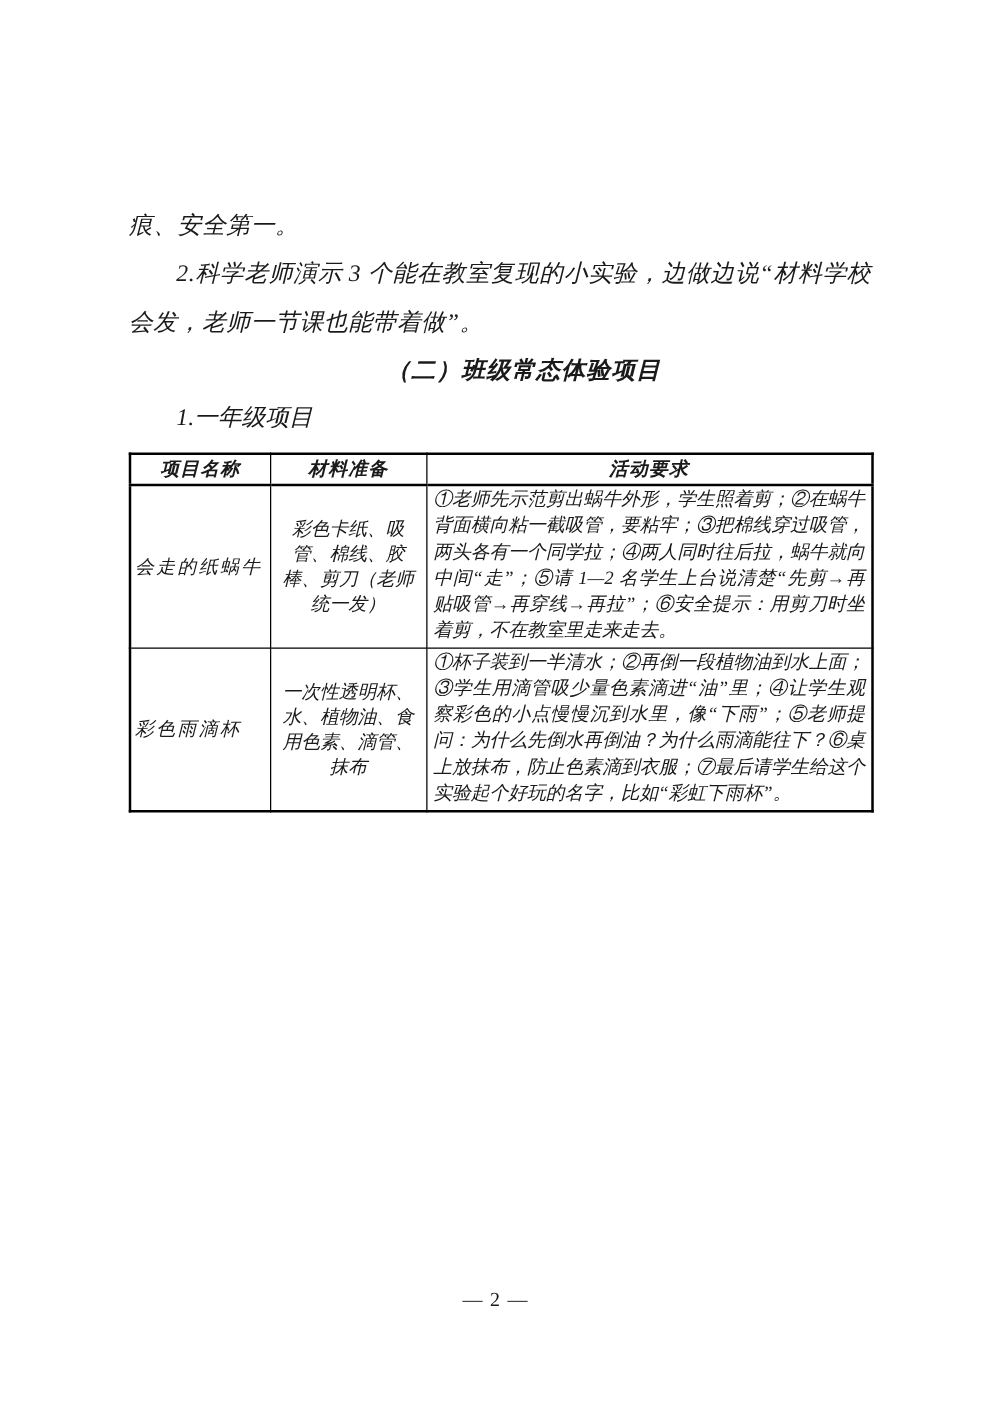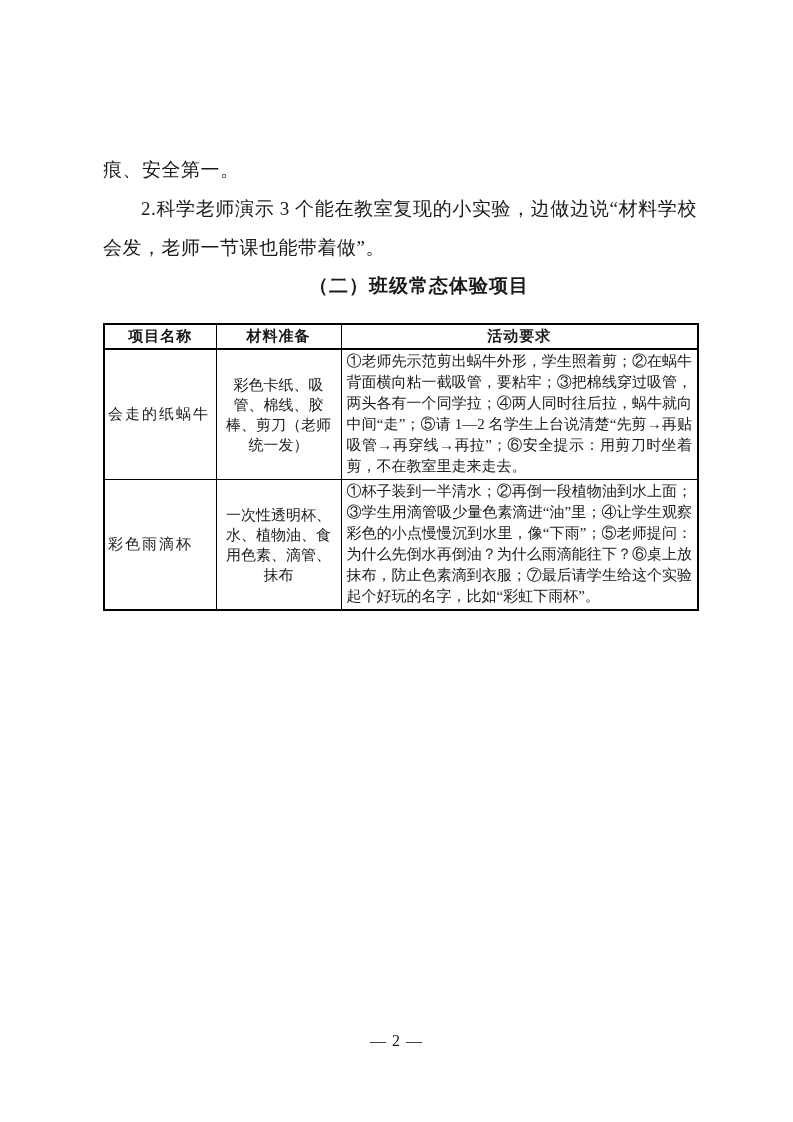--- a/index.html
+++ b/index.html
@@ -14,22 +14,23 @@
   .page {
     position: absolute;
     left: 0; top: 0;
     width: 793px; height: 1122px;
     background: #ffffff;
     overflow: hidden;
   }
   .content {
     position: absolute;
     left: 103px;
-    top: 150px;
+    top: 161px;
     width: 594px;
+    font-style: italic;
   }
   .body-par {
     font-size: 19px;
     line-height: 39px;
     text-align: justify;
     letter-spacing: 0.5px;
   }
   .indent { text-indent: 2em; }
   .section-heading {
     font-size: 19px;
@@ -42,21 +43,21 @@
   }
   .sub-heading {
     font-size: 19px;
     line-height: 38px;
     text-indent: 2em;
   }
   table.project-table {
     width: 594px;
     border-collapse: collapse;
     table-layout: fixed;
-    margin-top: 18px;
+    margin-top: 8px;
   }
   table.project-table col.c1 { width: 112px; }
   table.project-table col.c2 { width: 125px; }
   table.project-table col.c3 { width: 357px; }
   table.project-table th,
   table.project-table td {
     border: 1.5px solid #000;
     font-size: 15px;
     vertical-align: middle;
   }
@@ -105,20 +106,21 @@
 </head>
 <body>
 
 <div class="page">
   <div class="content">
 
     <p class="body-par">痕、安全第一。</p>
     <p class="body-par indent">2.科学老师演示 3 个能在教室复现的小实验，边做边说“材料学校会发，老师一节课也能带着做”。</p>
 
     <p class="section-heading">（二）班级常态体验项目</p>
+    <p class="sub-heading">1.一年级项目</p>
 
     <table class="project-table">
       <colgroup>
           <col class="c1">
           <col class="c2">
           <col class="c3">
         </colgroup>
       <thead>
         <tr>
           <th>项目名称</th>

